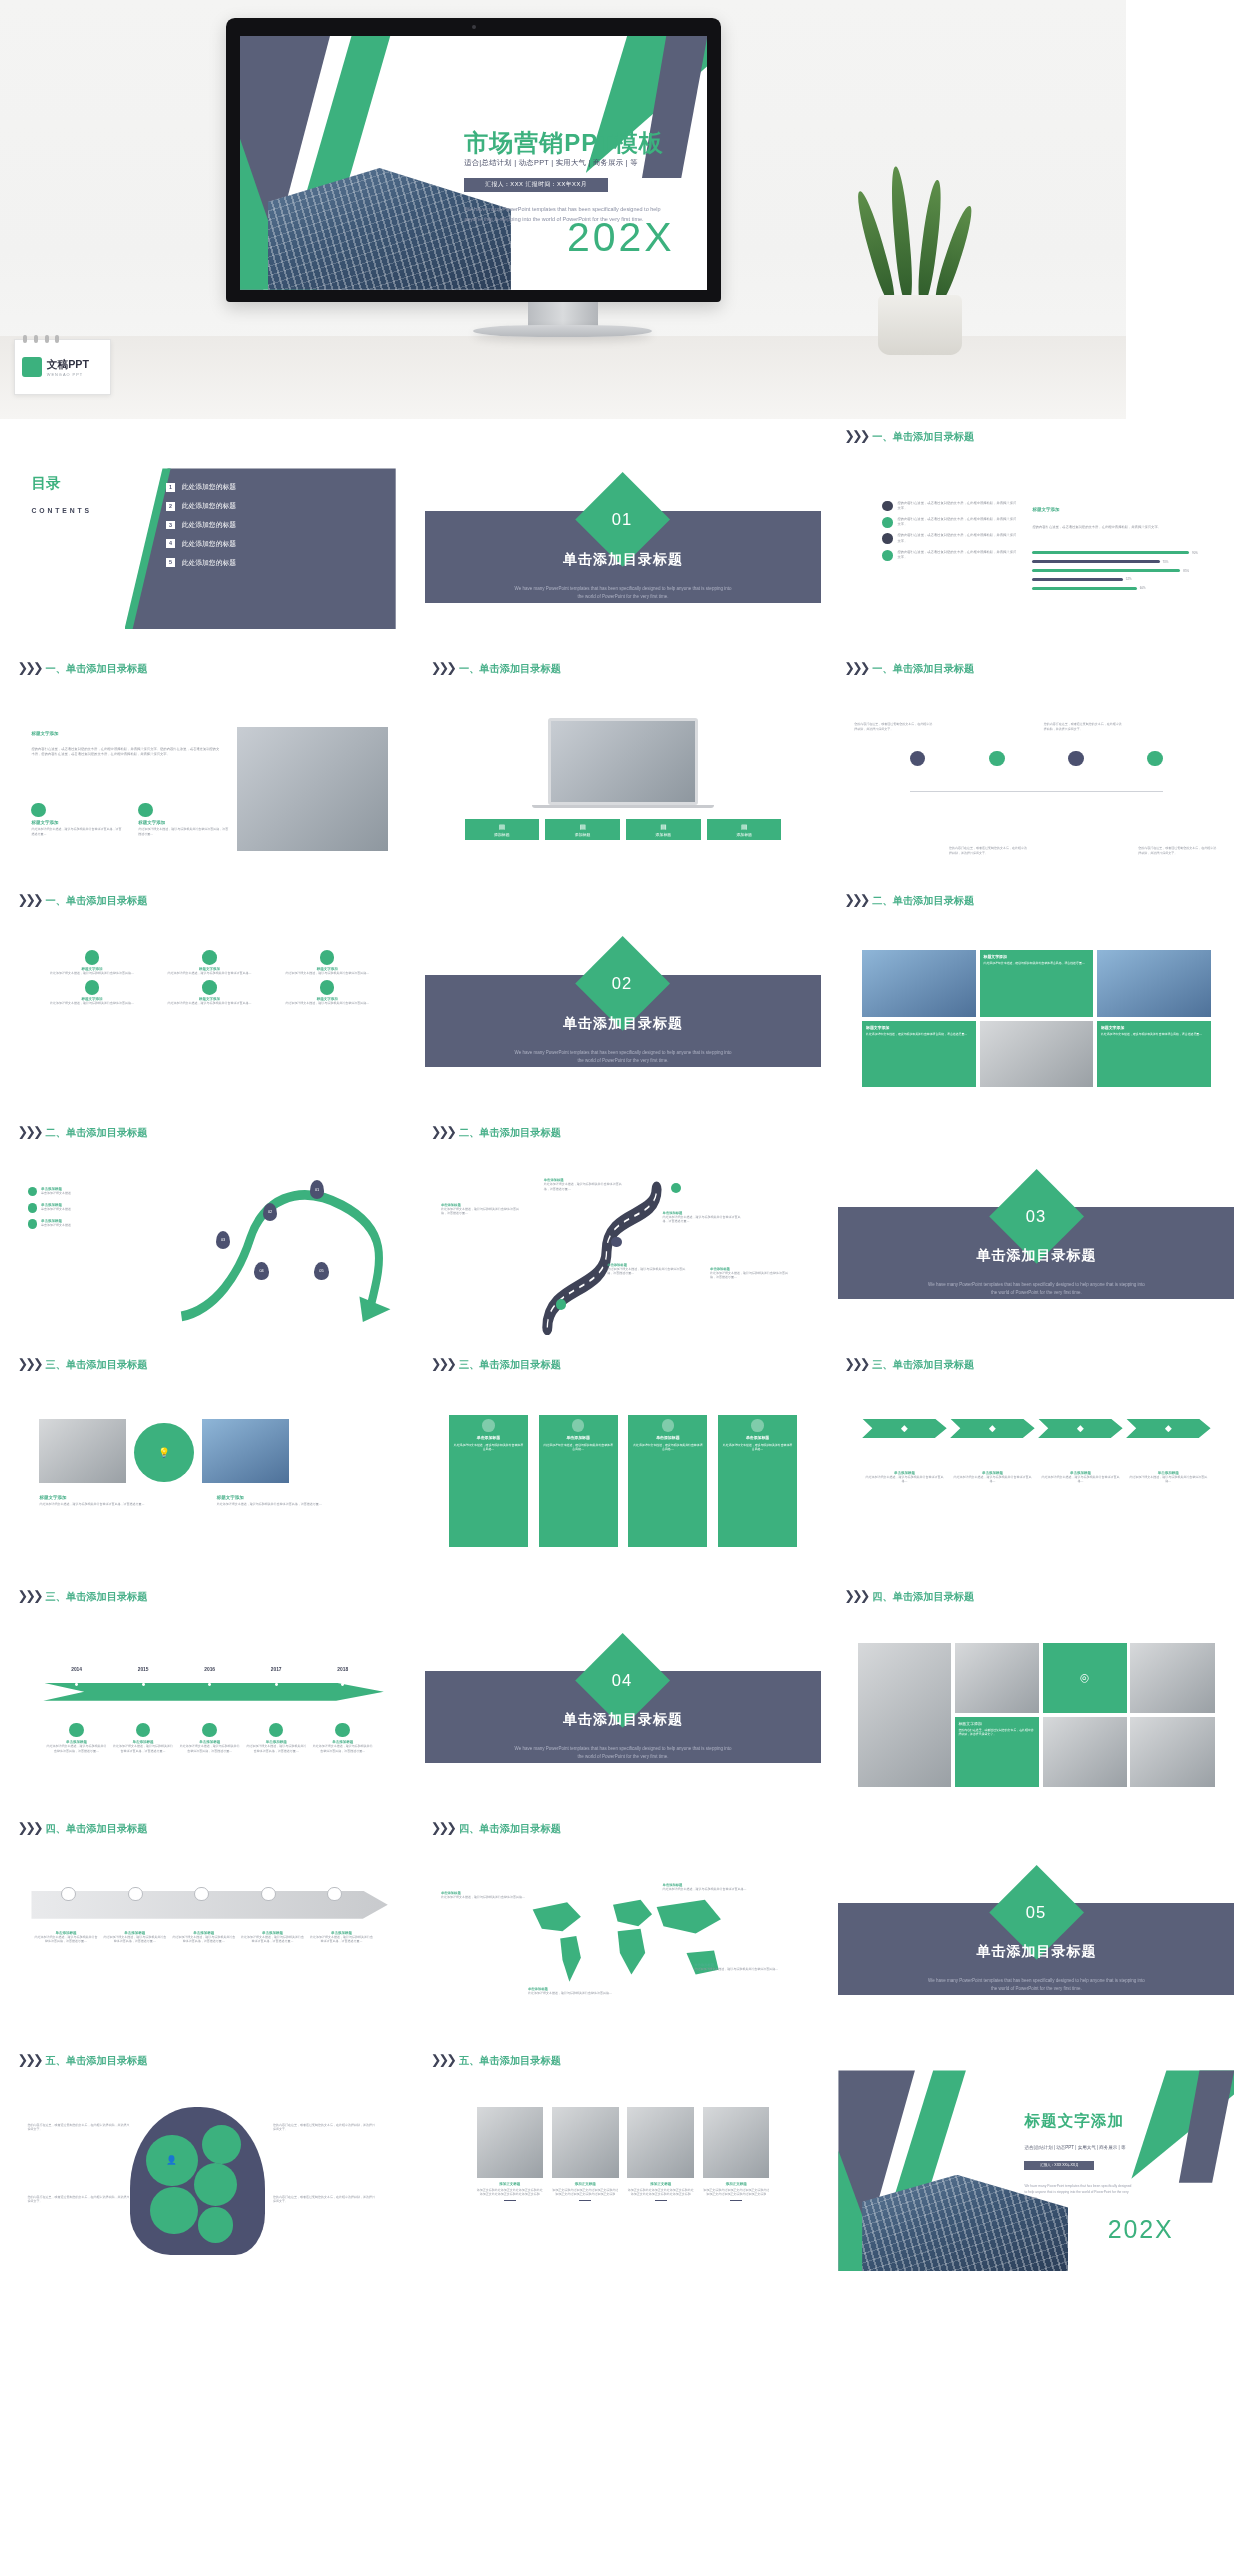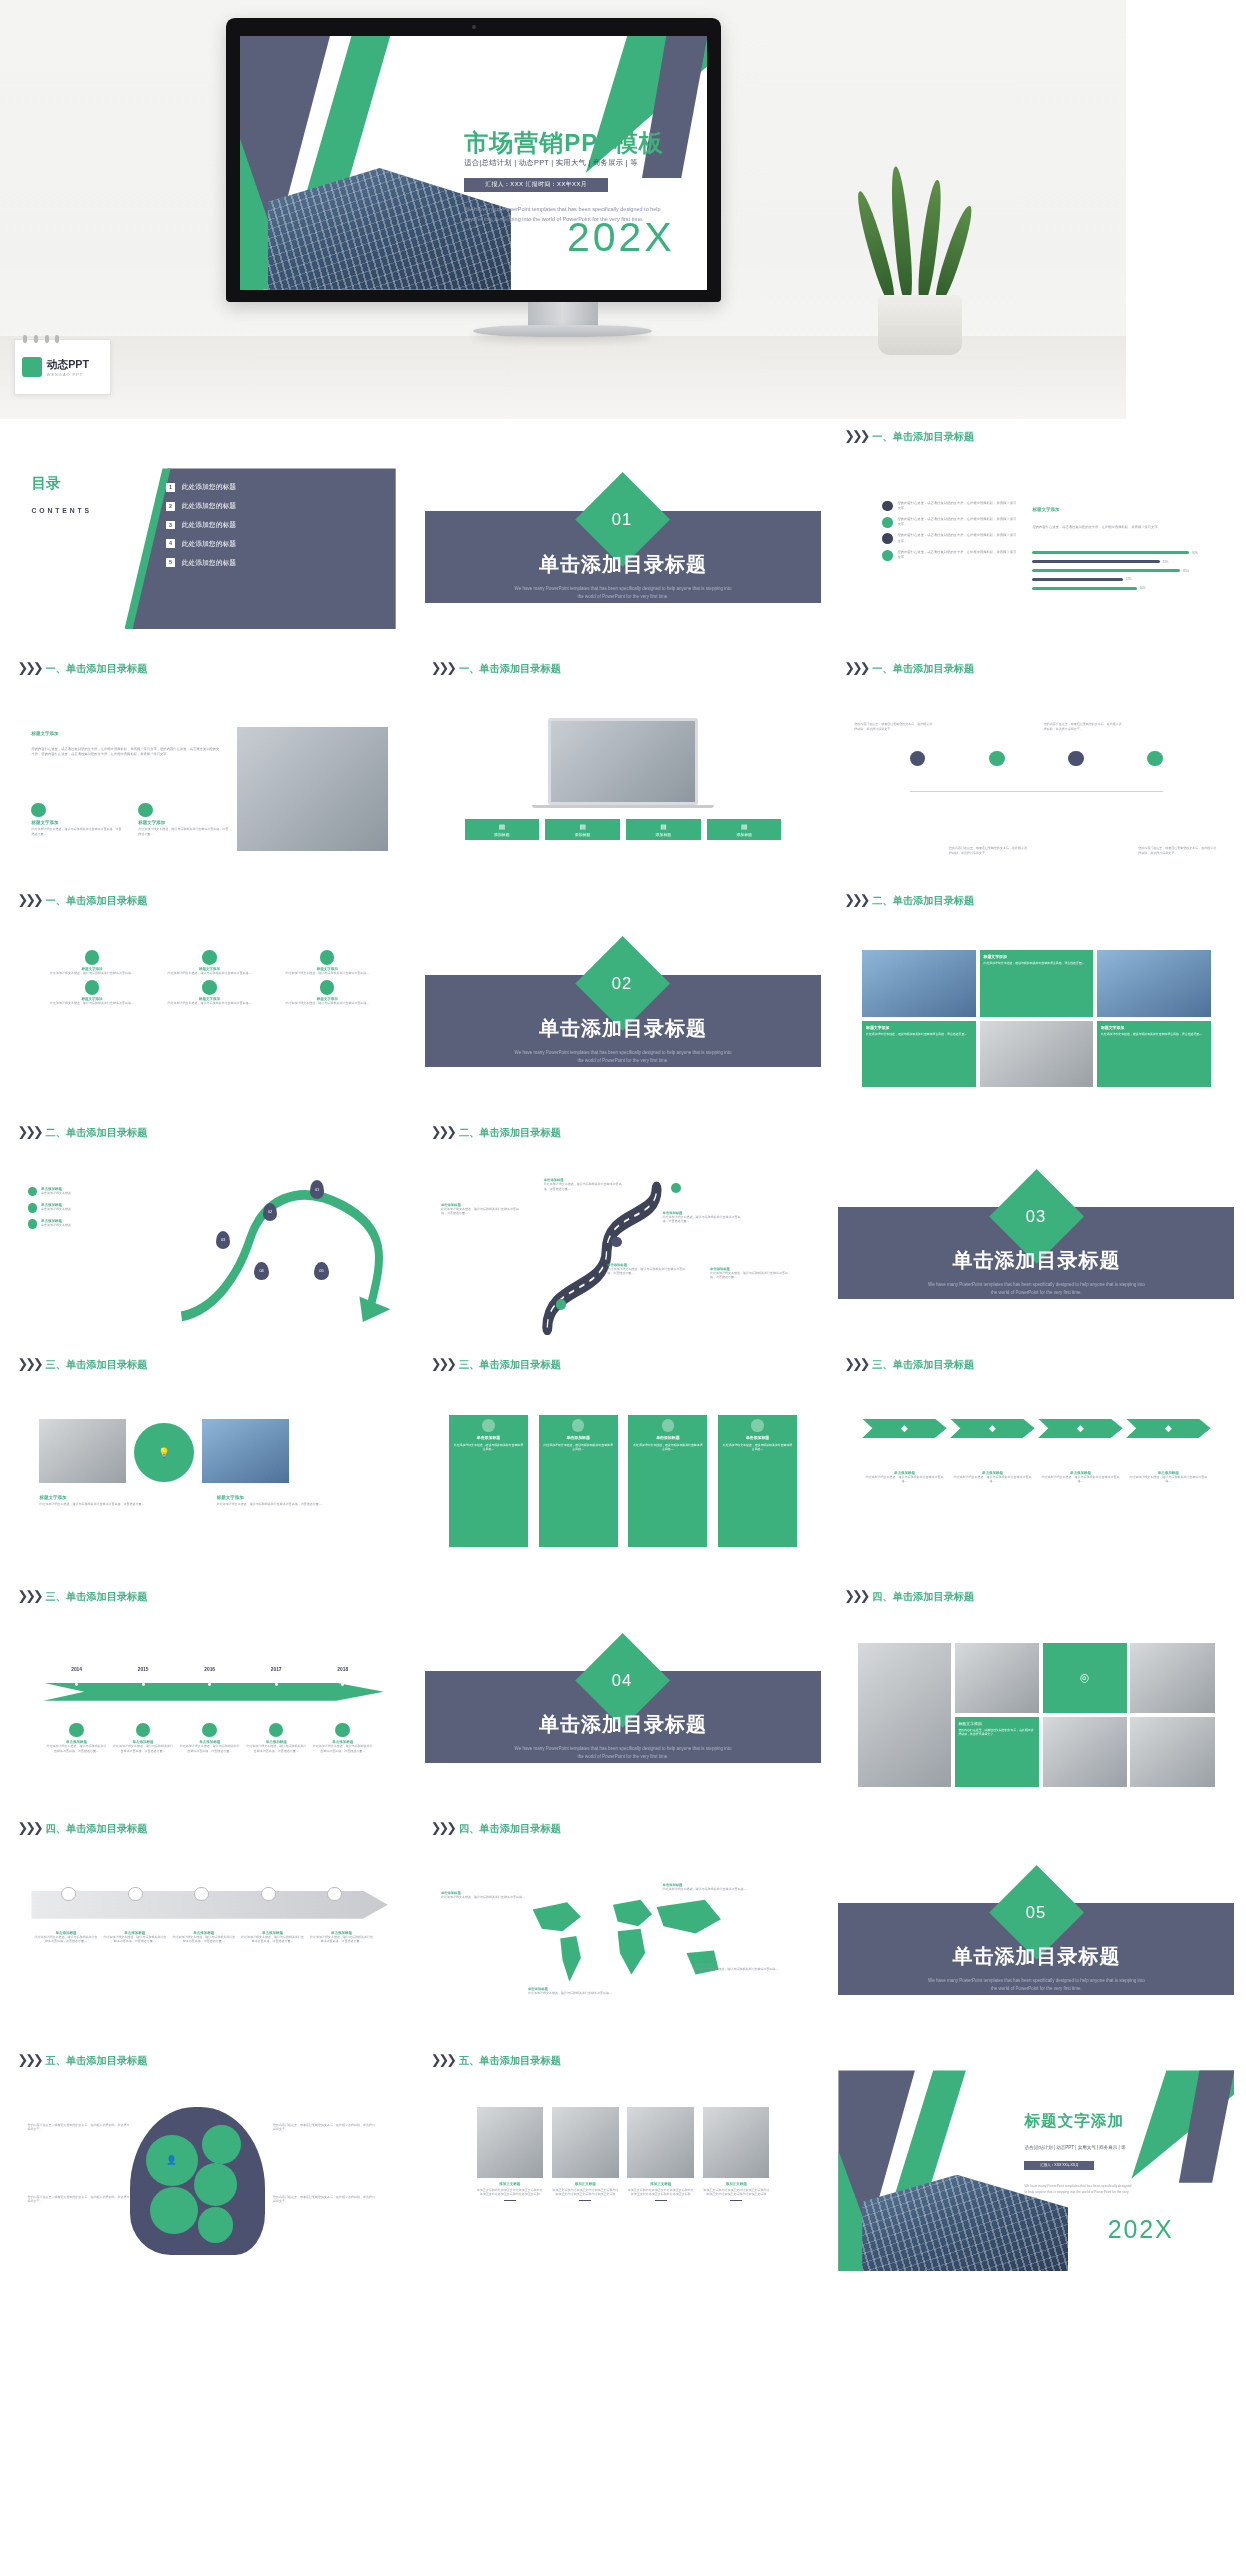--- a/index.html
+++ b/index.html
@@ -120,21 +120,21 @@
   
   .divider { position:relative; width:100%; aspect-ratio: 410/208; background:#fff; }
   .div-band { position:absolute; left:0; right:0; top:32%; height:46%; background:#5a6079; }
   .div-dia {
     position:absolute; left:50%; top:20%; width:17%; aspect-ratio:1; margin-left:-8.5%;
     background:#3cb17e; transform:rotate(45deg);
     display:flex; align-items:center; justify-content:center;
   }
   .div-dia span { transform:rotate(-45deg); color:#fff; font-size:16.6px; letter-spacing:1px; font-weight:300;}
   .div-title { position:absolute; left:0; right:0; top:52%; text-align:center;
-    color:#fff; font-size:20px; font-weight:bold; letter-spacing:1px; }
+    color:#fff; font-size:14px; font-weight:bold; letter-spacing:1px; }
   .div-en { position:absolute; left:22%; right:22%; top:69%; text-align:center;
     color:#aeb2c4; font-size:4.5px; line-height:1.7; }
 
   
   .ph-img { background:linear-gradient(135deg,#c8cdd3,#8e979f); }
   .ph-img.blue { background:linear-gradient(150deg,#8fb6d8,#4e7199); }
   .ph-img.gray { background:linear-gradient(140deg,#d7d9db,#9aa0a5); }
   .gcircle { border-radius:50%; background:#3cb17e; }
   .dcircle { border-radius:50%; background:#4c5170; }
   .gbox { background:#3cb17e; }
@@ -190,21 +190,21 @@
     <div class="leaf" style="left:43px;height:136px;transform:rotate(-5deg);"></div>
     <div class="leaf" style="left:58px;height:123px;transform:rotate(7deg);"></div>
     <div class="leaf" style="left:74px;height:101px;transform:rotate(18deg);"></div>
     <div class="pot"></div>
   </div>
 
   <div class="cal">
     <div class="cal-page">
       <div class="cal-mark"></div>
       <div>
-        <div class="cal-txt">动态PPT</div>
+        <div class="cal-txt">文稿PPT</div>
         <div class="cal-sub">WENGAO PPT</div>
       </div>
     </div>
     <div class="cal-rings">
         <i></i>
         <i></i>
         <i></i>
         <i></i>
       </div>
   </div>

